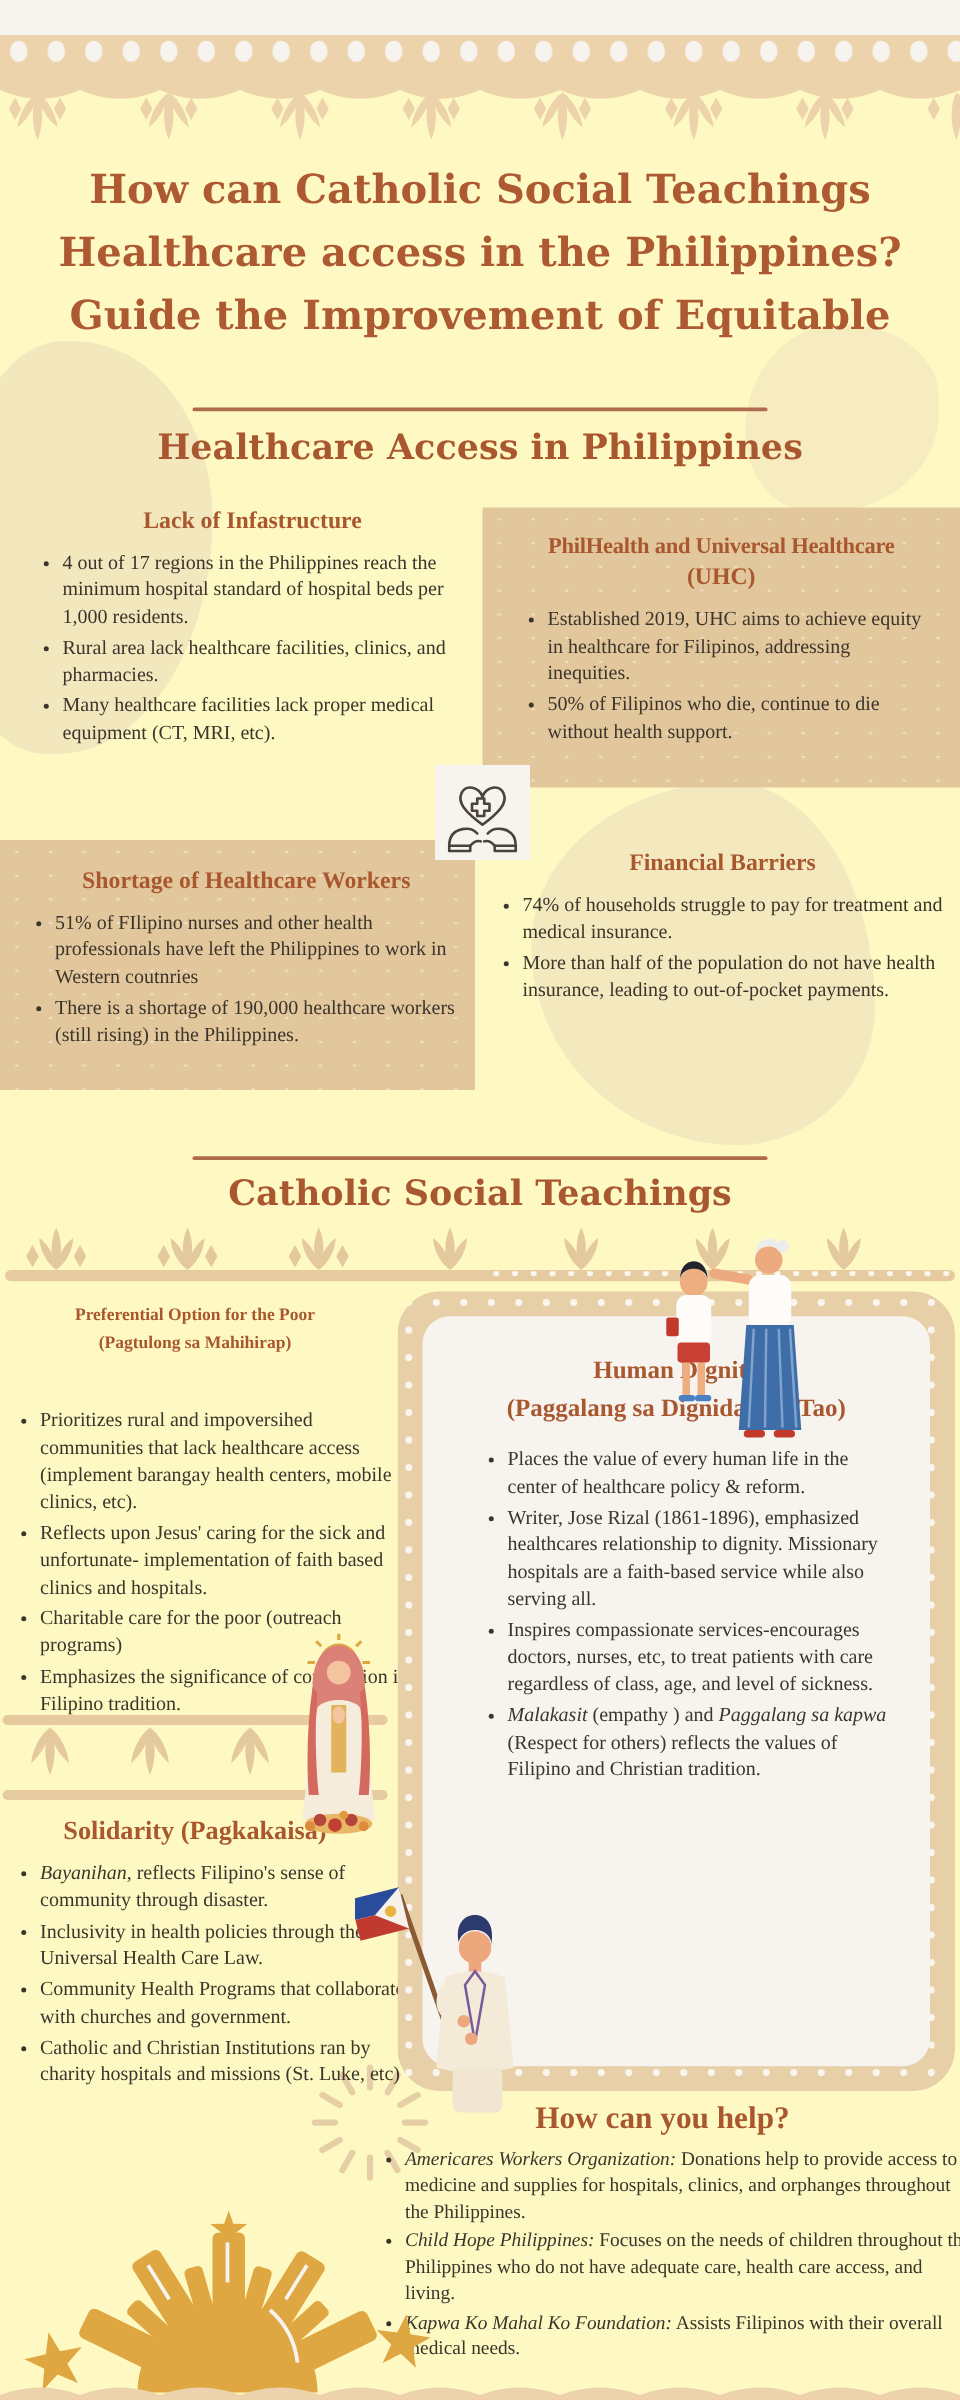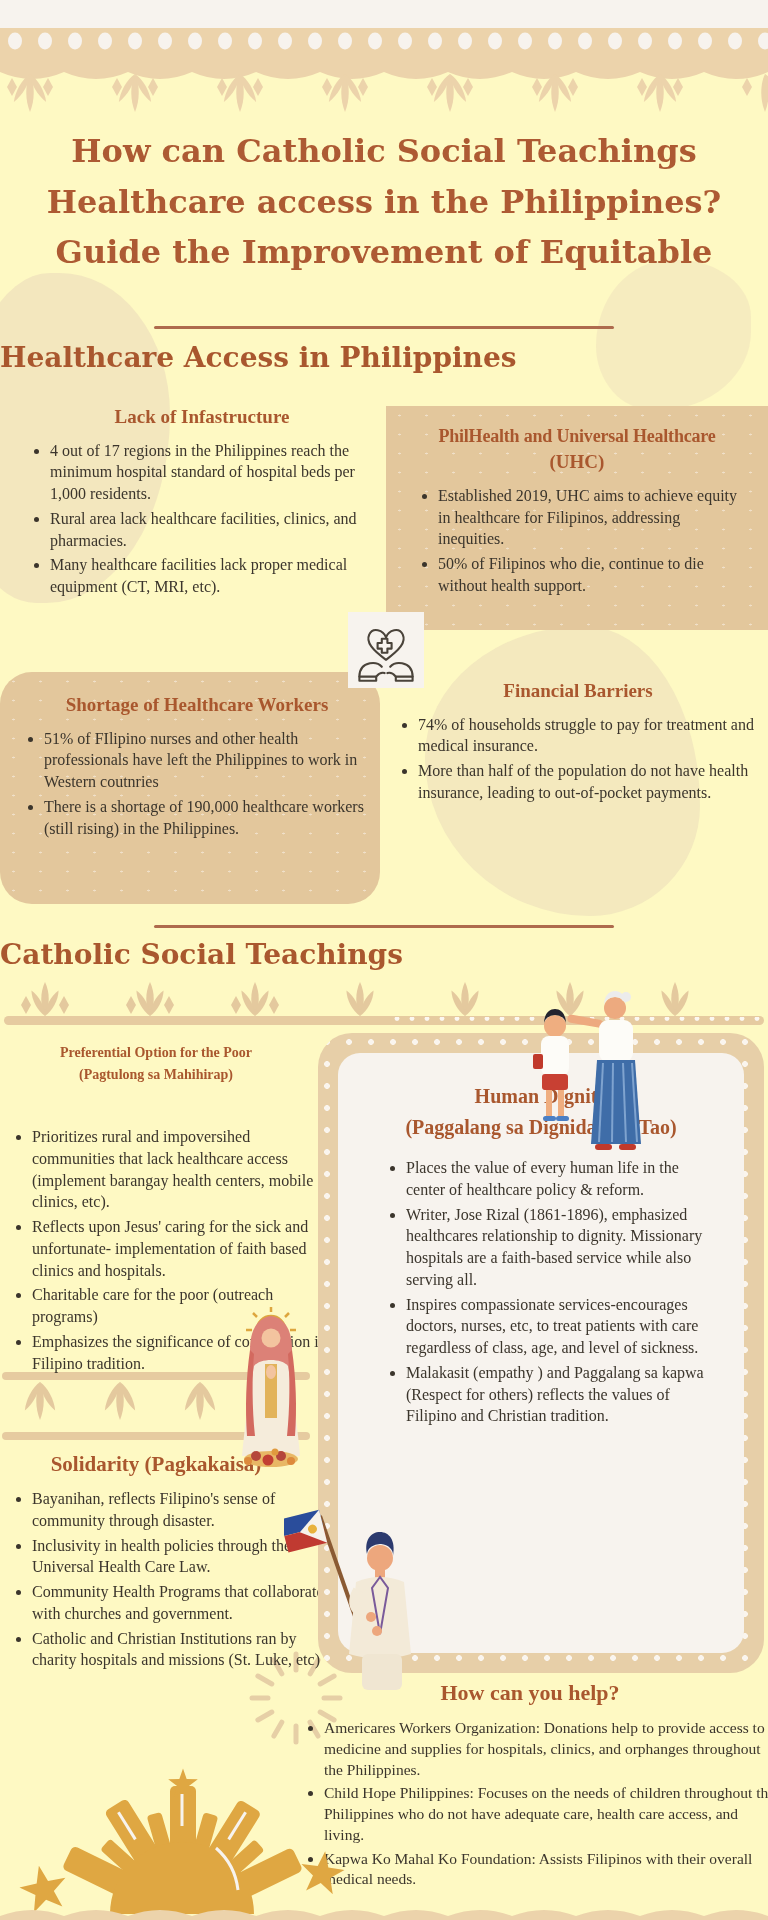--- a/index.html
+++ b/index.html
@@ -1,30 +1,30 @@
 <!DOCTYPE html>
 <html><head>
 <meta charset="utf-8">
 <style>
   html,body{margin:0;padding:0;background:#f7f3ee;}
   .canvas{position:relative;width:768px;height:1920px;overflow:hidden;background:#fef9c3;
           font-family:"Liberation Serif",serif;color:#3b352c;margin-top:28px;}
   .abs{position:absolute;}
   
   .big-h{font-family:"DejaVu Serif",serif;font-weight:700;color:#ad5a33;text-align:center;}
-  .sec-h{font-family:"DejaVu Serif",serif;font-weight:700;font-size:28px;color:#a9572e;text-align:left;width:768px;left:0;}
+  .sec-h{font-family:"DejaVu Serif",serif;font-weight:700;font-size:28px;color:#a9572e;text-align:center;width:768px;left:0;}
   .qtitle{font-family:"Liberation Serif",serif;font-weight:700;font-size:19px;color:#a9572e;
           text-align:center;margin:0 0 9px 0;line-height:1.4;}
   .col-h{font-family:"Liberation Serif",serif;font-weight:700;font-size:14px;color:#a9572e;
          text-align:center;line-height:1.55;white-space:nowrap;}
   .divider{position:absolute;height:3px;background:#ae6b4d;border-radius:2px;}
   
   .blist{margin:0;padding-left:22px;font-size:16px;line-height:1.36;color:#3b352c;}
   .blist li{margin-bottom:3px;}
-  .em{}
+  .em{font-style:italic;}
   .q{position:absolute;box-sizing:border-box;z-index:2;}
   .tanblock{background-color:#e3c79c;
     background-image:radial-gradient(rgba(255,255,255,.45) 1px, rgba(255,255,255,0) 1.7px);
     background-size:27px 19px;}
   .tight{white-space:nowrap;font-size:18px;letter-spacing:-.2px;display:block;}
   
   .blob{position:absolute;background:#ead9ba;z-index:0;}
   
   .lacebox{position:absolute;left:318px;top:1005px;width:446px;height:640px;z-index:2;
     background-color:#e7cfa8;border-radius:34px;padding:20px;box-sizing:border-box;
@@ -164,21 +164,21 @@
         <path d="M12 88 q0 -16 15 -19 q11 -2 17 5"></path>
         <path d="M88 88 q0 -16 -15 -19 q-11 -2 -17 5"></path>
         <path d="M12 88 h24 v6 h-24 z"></path>
         <path d="M64 88 h24 v6 h-24 z"></path>
         <path d="M36 88 q6 -7 12 -5"></path>
         <path d="M64 88 q-6 -7 -12 -5"></path>
       </g>
     </svg>
   </div>
 
-  <div class="q tanblock" style="left:0;top:644px;width:380px;height:232px;padding:20px 8px 0 22px;border-radius:32px;">
+  <div class="q tanblock" style="left:0;top:644px;width:380px;height:200px;padding:20px 8px 0 22px;">
     <div class="qtitle">Shortage of Healthcare Workers</div>
     <ul class="blist">
       <li><span>51% of FIlipino nurses and other health professionals have left the Philippines to work in Western coutnries</span></li>
       <li><span>There is a shortage of 190,000 healthcare workers (still rising) in the Philippines.</span></li>
     </ul>
   </div>
 
   <div class="q" style="left:396px;top:650px;width:364px;">
     <div class="qtitle">Financial Barriers</div>
     <ul class="blist">
@@ -378,21 +378,21 @@
         <line x1="25.8" y1="64" x2="11.9" y2="72"></line>
       <line x1="22" y1="50" x2="6" y2="50"></line>
         <line x1="25.8" y1="36" x2="11.9" y2="28"></line>
       <line x1="35.8" y1="25.8" x2="27.9" y2="11.9"></line>
         <line x1="50" y1="22" x2="50" y2="6"></line>
       <line x1="64.2" y1="25.8" x2="72.1" y2="11.9"></line>
         <line x1="74.2" y1="36" x2="88.1" y2="28"></line>
     </g>
   </svg>
 
-  <div class="abs col-h" style="top:1648px;left:300px;width:460px;z-index:2;font-size:22px;">How can you help?</div>
+  <div class="abs col-h" style="top:1648px;left:300px;width:460px;z-index:2;font-size:25px;">How can you help?</div>
   <ul class="blist abs" style="top:1690px;left:302px;width:454px;z-index:2;font-size:15.5px;line-height:1.34;">
     <li><span class="em">Americares Workers Organization:</span><span> Donations help to provide access to medicine and supplies for hospitals, clinics, and orphanges throughout the Philippines.</span></li>
     <li><span class="em">Child Hope Philippines:</span><span> Focuses on the needs of children throughout the Philippines who do not have adequate care, health care access, and living.</span></li>
     <li><span class="em">Kapwa Ko Mahal Ko Foundation:</span><span> Assists Filipinos with their overall medical needs.</span></li>
   </ul>
 
   <svg class="abs" style="left:0;top:1740px;z-index:2" width="360" height="150" viewBox="0 0 360 150">
     <g fill="#dfa742">
       <rect x="170" y="18" width="26" height="76" rx="5" transform="rotate(-64 182 146)"></rect>
       <rect x="170" y="18" width="26" height="76" rx="5" transform="rotate(-32 182 146)"></rect>

